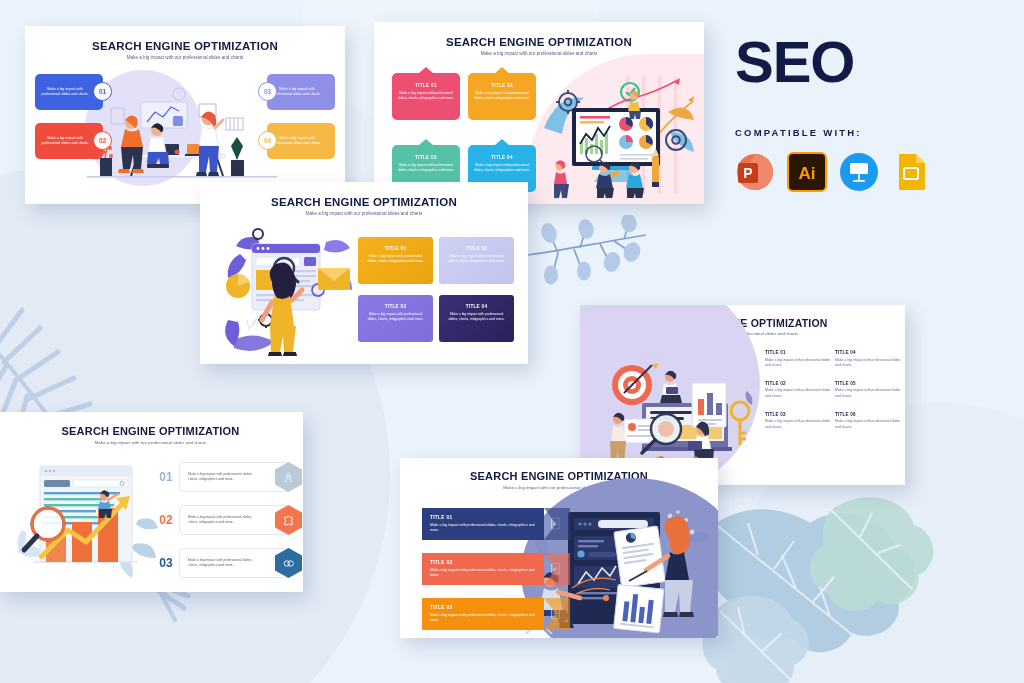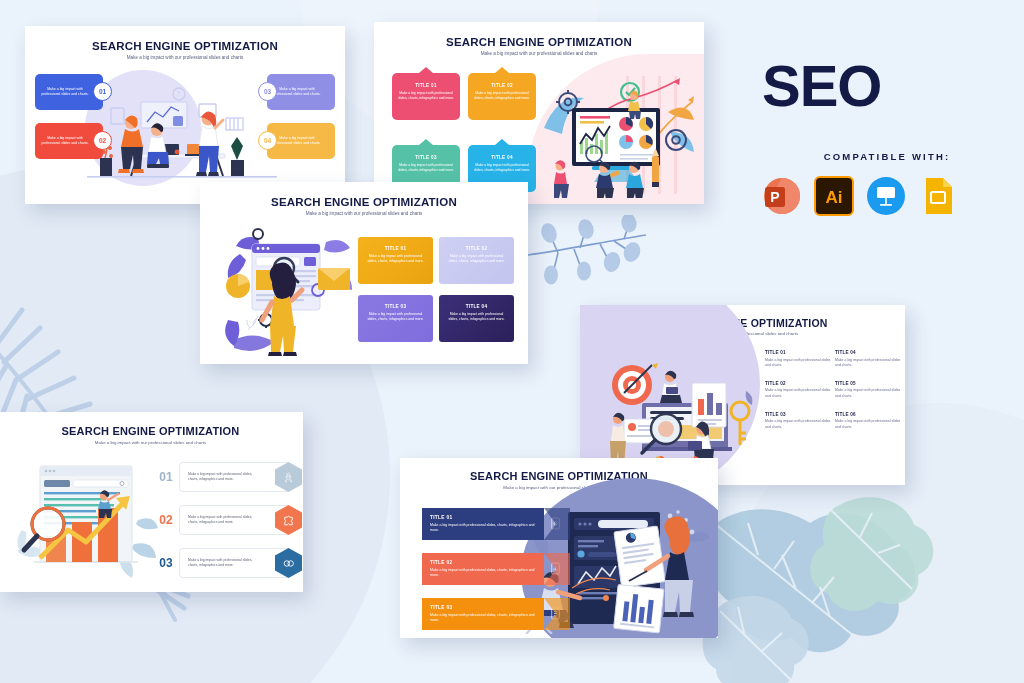--- a/index.html
+++ b/index.html
@@ -177,29 +177,29 @@
   .s6-bar .s6-t { font-size:4.8px; font-weight:bold; letter-spacing:.3px; }
   .s6-bar .s6-d { font-size:3.5px; line-height:1.5; margin-top:2.5px; width:105px; }
   #s6-b1 { top:50px;  background:#2c3d80; }
   #s6-b2 { top:95px;  background:#f0694e; }
   #s6-b3 { top:140px; background:#f5900f; }
 
   
   .illus { position:absolute; }
 
   
-  #right-panel { position:absolute; left:762px; top:34px; width:250px;margin-top:24px; }
+  #right-panel { position:absolute; left:735px; top:34px; width:250px; }
   #brand-title {
     font-size: 58px; font-weight: bold; color:#141a46;
     line-height: .98; letter-spacing:-1px;
   }
   #brand-title .l2 { display:block; }
   #compat-label {
     margin-top: 36px; font-size: 9.5px; font-weight:bold;
-    letter-spacing: 2.2px; color:#141a46;text-align:center;
+    letter-spacing: 2.2px; color:#141a46;
   }
   #compat-icons { display:flex; gap:12px; margin-top:14px; }
   .compat-icon { width:40px; height:40px; position:relative; }
 </style>
 </head>
 <body>
 
 <div id="bg">
   <div class="bg-blob" id="blob-top"></div>
   <div class="bg-blob" id="blob-left"></div>

